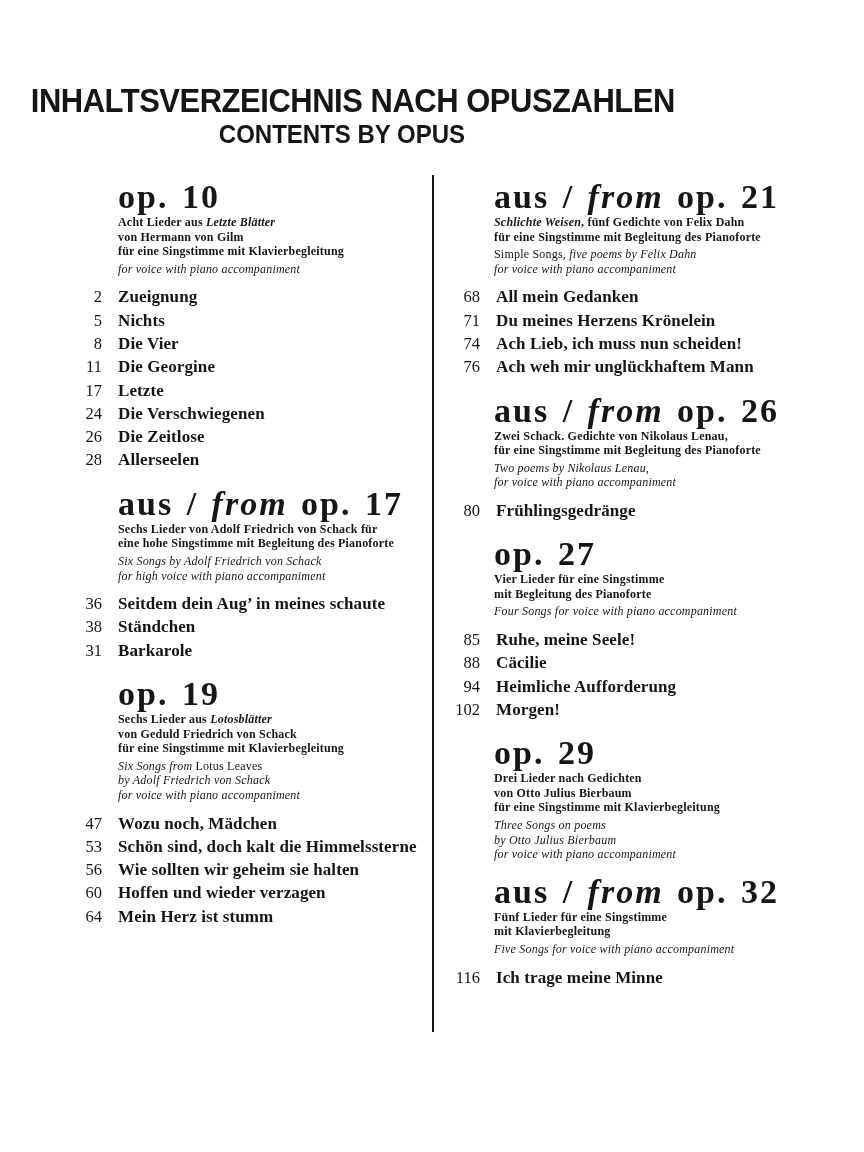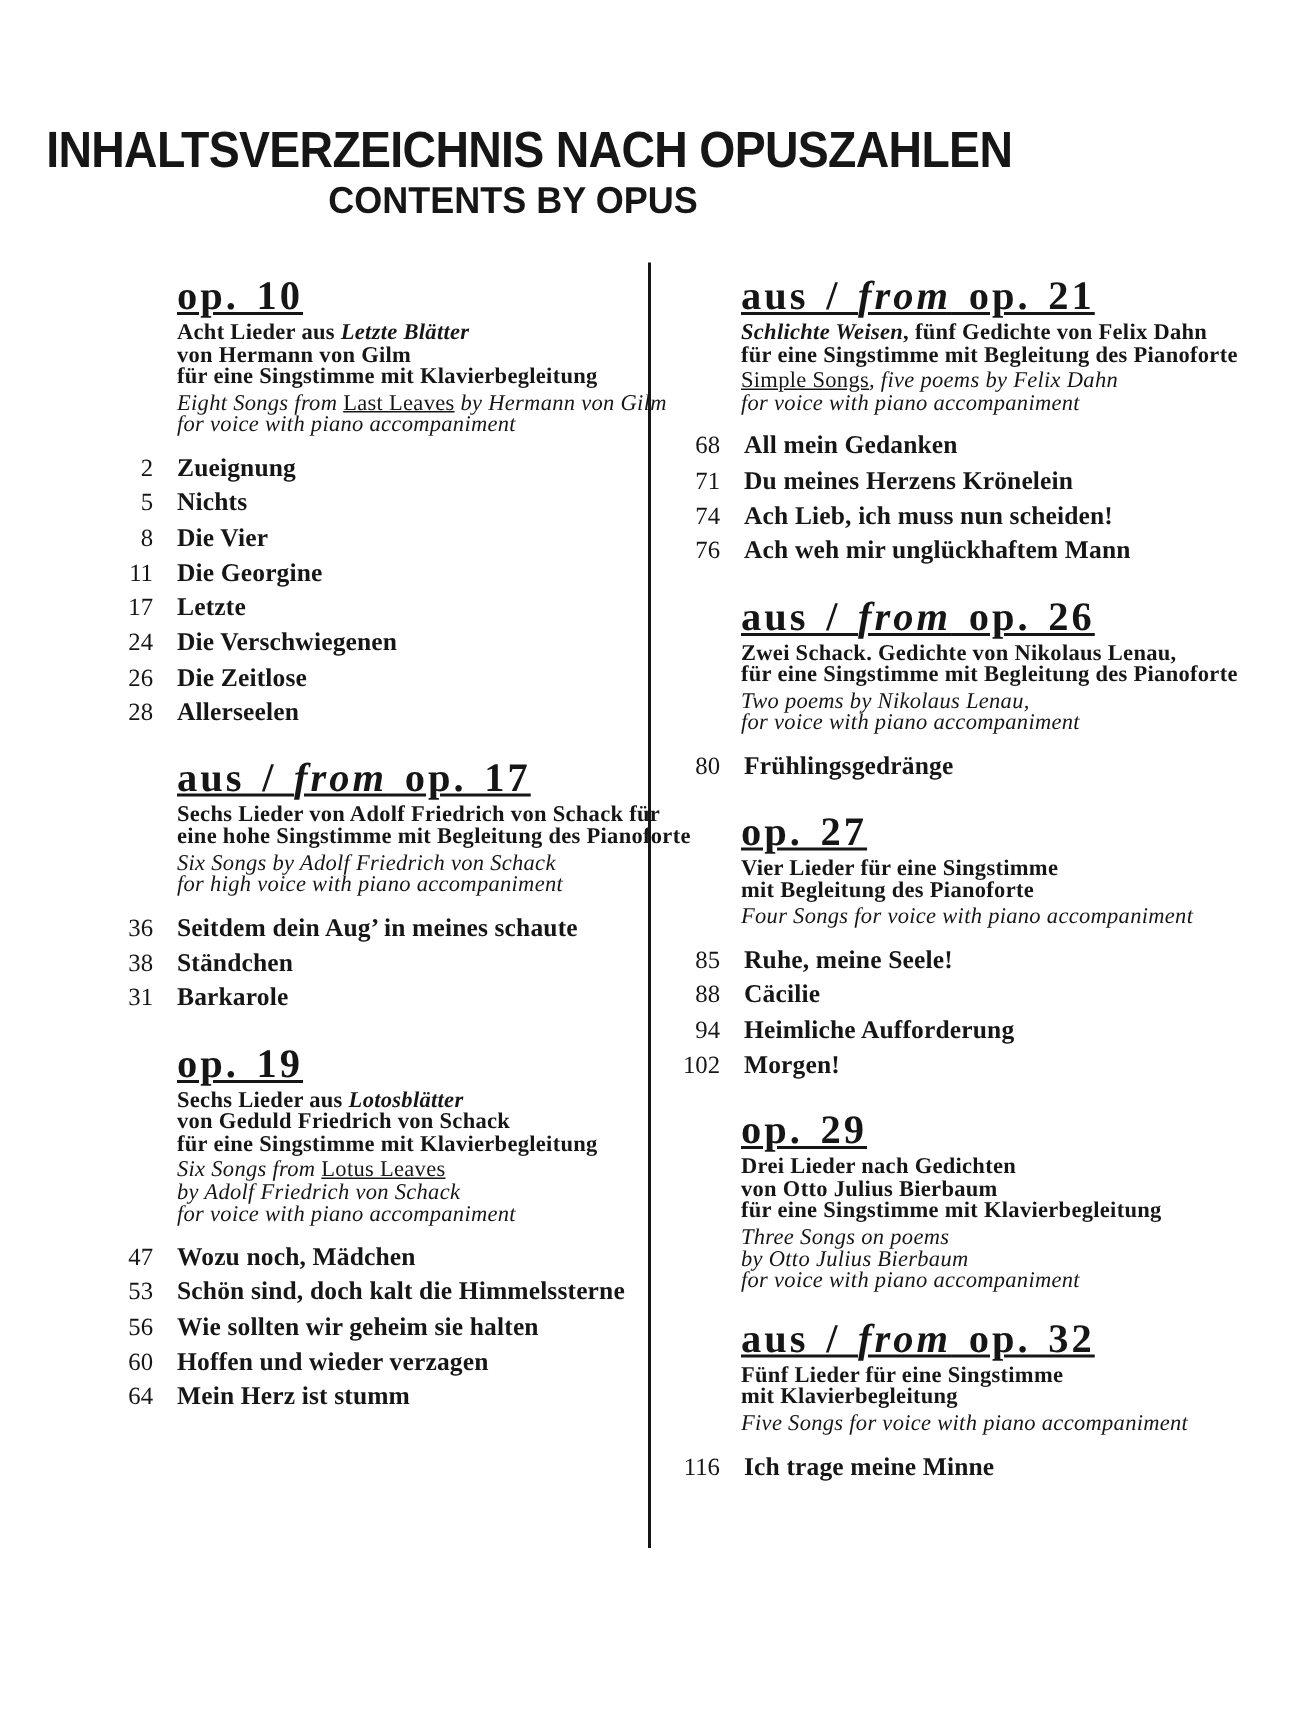--- a/index.html
+++ b/index.html
@@ -20,31 +20,31 @@
     font-family:"Liberation Sans","DejaVu Sans",sans-serif;
     font-weight:bold; font-size:25px; line-height:27px; margin-top:3px;
     transform:scaleX(0.96); transform-origin:center; white-space:nowrap;
   }
   .divider { position:absolute; left:432px; top:175px; width:2px; height:857px; background:#151515; }
   .col { position:absolute; top:183px; }
   .col-left  { left:68px;  width:364px; }
   .col-right { left:446px; width:400px; }
   .section { margin-bottom:16px; }
   .opus-heading {
-    font-size:27px; font-weight:bold; line-height:28px;
-    letter-spacing:2px; word-spacing:3px; margin-bottom:4px; white-space:nowrap;text-decoration:underline;
+    font-size:34px; font-weight:bold; line-height:28px;
+    letter-spacing:2px; word-spacing:3px; margin-bottom:4px; white-space:nowrap;
   }
   .col-left  .opus-heading, .col-left  .desc-line { padding-left:50px; }
   .col-right .opus-heading, .col-right .desc-line { padding-left:48px; }
-  .desc-line { font-size:15px; line-height:14.6px; white-space:nowrap; letter-spacing:0.2px; }
+  .desc-line { font-size:12px; line-height:14.6px; white-space:nowrap; letter-spacing:0.2px; }
   .desc-de { font-weight:bold; }
   .desc-en { font-style:italic; }
   .desc-en-block { margin-top:3px; }
   .it { font-style:italic; }
-  .desc-en .up { font-style:normal;text-decoration:underline; }
+  .desc-en .up { font-style:normal; }
   .entries { margin-top:11px; }
   .entry { display:flex; align-items:baseline; height:23.3px; white-space:nowrap; }
   .entry-num { width:34px; text-align:right; font-size:16.5px; flex:0 0 34px; }
   .entry-title { margin-left:16px; font-weight:bold; font-size:17px; letter-spacing:0.1px; }
 </style>
 </head>
 <body>
 
 <div class="title-block">
   <div class="main-title">INHALTSVERZEICHNIS NACH OPUSZAHLEN</div>
@@ -55,21 +55,20 @@
 
 <div class="col col-left" id="col-left">
     <div class="section">
       <div class="opus-heading"><span class="up">op. 10</span></div>
       <div class="desc-de-block">
         <div class="desc-line desc-de"><span class="up">Acht Lieder aus </span><span class="it">Letzte Blätter</span></div>
         <div class="desc-line desc-de"><span class="up">von Hermann von Gilm</span></div>
         <div class="desc-line desc-de"><span class="up">für eine Singstimme mit Klavierbegleitung</span></div>
       </div>
       <div class="desc-en-block">
-        <div class="desc-line desc-en"><span class="it">Eight Songs from </span><span class="up">Last Leaves</span><span class="it"> by Hermann von Gilm</span></div>
         <div class="desc-line desc-en"><span class="it">for voice with piano accompaniment</span></div>
       </div>
       <div class="entries">
         <div class="entry">
           <span class="entry-num">2</span>
           <span class="entry-title">Zueignung</span>
         </div>
         <div class="entry">
           <span class="entry-num">5</span>
           <span class="entry-title">Nichts</span>

